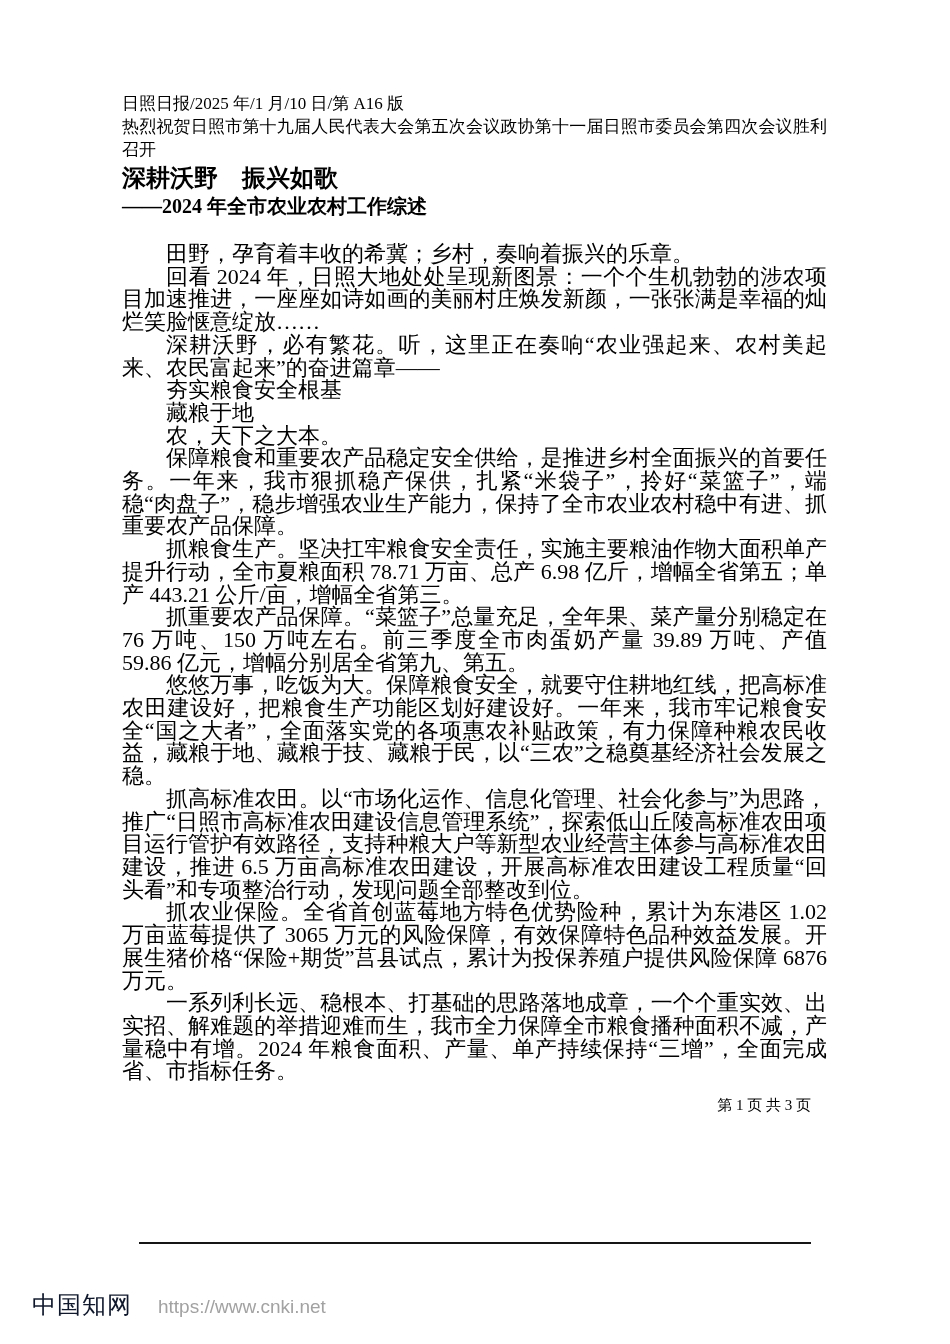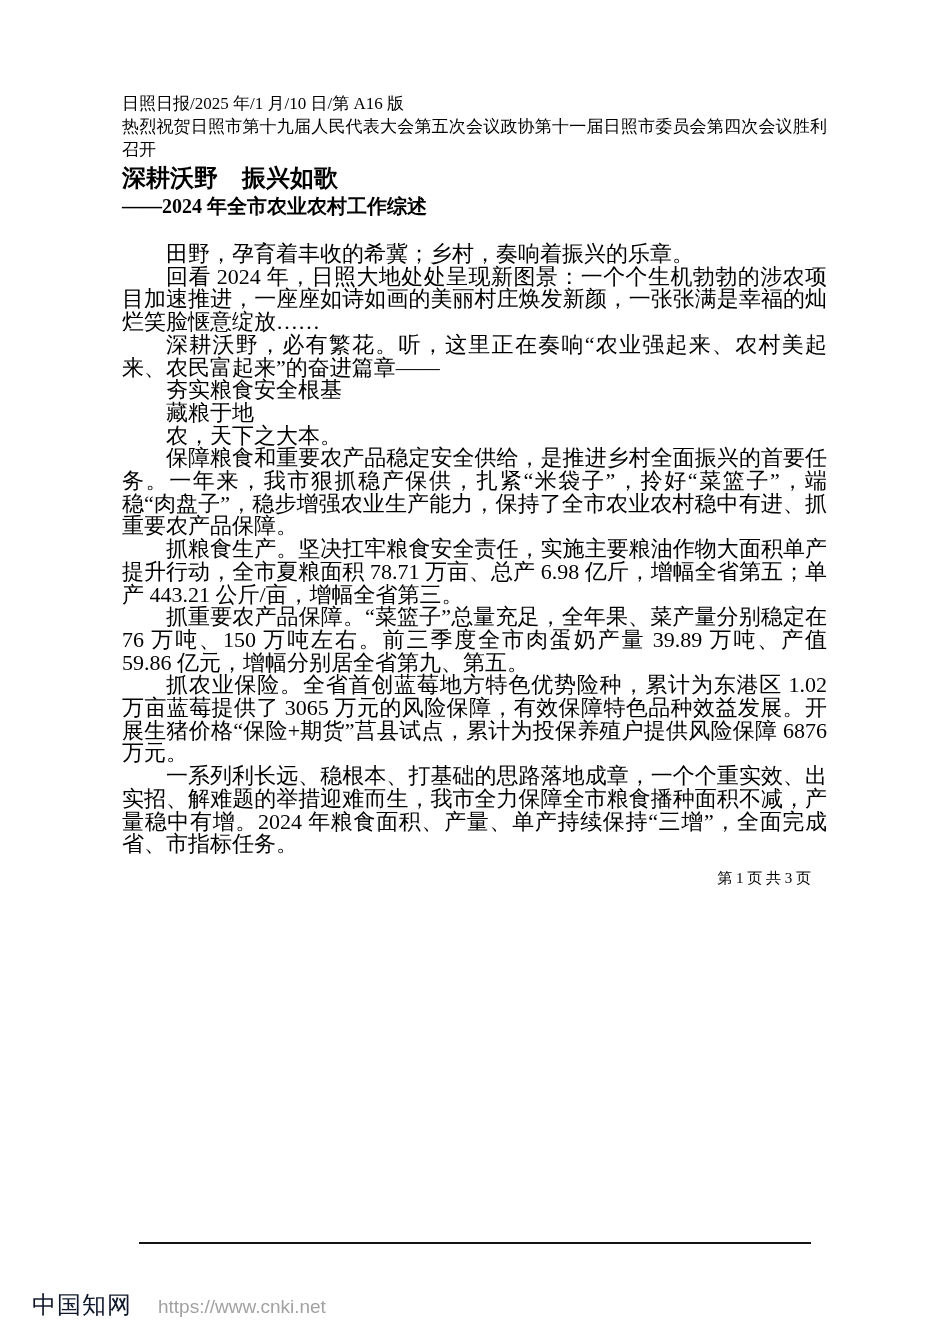--- a/index.html
+++ b/index.html
@@ -112,20 +112,22 @@
     <div class="body-text">
       <p>田野，孕育着丰收的希冀；乡村，奏响着振兴的乐章。</p>
       <p>回看 2024 年，日照大地处处呈现新图景：一个个生机勃勃的涉农项目加速推进，一座座如诗如画的美丽村庄焕发新颜，一张张满是幸福的灿烂笑脸惬意绽放……</p>
       <p>深耕沃野，必有繁花。听，这里正在奏响“农业强起来、农村美起来、农民富起来”的奋进篇章——</p>
       <p>夯实粮食安全根基</p>
       <p>藏粮于地</p>
       <p>农，天下之大本。</p>
       <p>保障粮食和重要农产品稳定安全供给，是推进乡村全面振兴的首要任务。一年来，我市狠抓稳产保供，扎紧“米袋子”，拎好“菜篮子”，端稳“肉盘子”，稳步增强农业生产能力，保持了全市农业农村稳中有进、抓重要农产品保障。</p>
       <p>抓粮食生产。坚决扛牢粮食安全责任，实施主要粮油作物大面积单产提升行动，全市夏粮面积 78.71 万亩、总产 6.98 亿斤，增幅全省第五；单产 443.21 公斤/亩，增幅全省第三。</p>
       <p>抓重要农产品保障。“菜篮子”总量充足，全年果、菜产量分别稳定在 76 万吨、150 万吨左右。前三季度全市肉蛋奶产量 39.89 万吨、产值 59.86 亿元，增幅分别居全省第九、第五。</p>
+      <p>悠悠万事，吃饭为大。保障粮食安全，就要守住耕地红线，把高标准农田建设好，把粮食生产功能区划好建设好。一年来，我市牢记粮食安全“国之大者”，全面落实党的各项惠农补贴政策，有力保障种粮农民收益，藏粮于地、藏粮于技、藏粮于民，以“三农”之稳奠基经济社会发展之稳。</p>
+      <p>抓高标准农田。以“市场化运作、信息化管理、社会化参与”为思路，推广“日照市高标准农田建设信息管理系统”，探索低山丘陵高标准农田项目运行管护有效路径，支持种粮大户等新型农业经营主体参与高标准农田建设，推进 6.5 万亩高标准农田建设，开展高标准农田建设工程质量“回头看”和专项整治行动，发现问题全部整改到位。</p>
       <p>抓农业保险。全省首创蓝莓地方特色优势险种，累计为东港区 1.02 万亩蓝莓提供了 3065 万元的风险保障，有效保障特色品种效益发展。开展生猪价格“保险+期货”莒县试点，累计为投保养殖户提供风险保障 6876 万元。</p>
       <p>一系列利长远、稳根本、打基础的思路落地成章，一个个重实效、出实招、解难题的举措迎难而生，我市全力保障全市粮食播种面积不减，产量稳中有增。2024 年粮食面积、产量、单产持续保持“三增”，全面完成省、市指标任务。</p>
     </div>
 
     <div class="page-number">第 1 页 共 3 页</div>
   </div>
 
   <div class="divider"></div>
 
   <div class="watermark">

